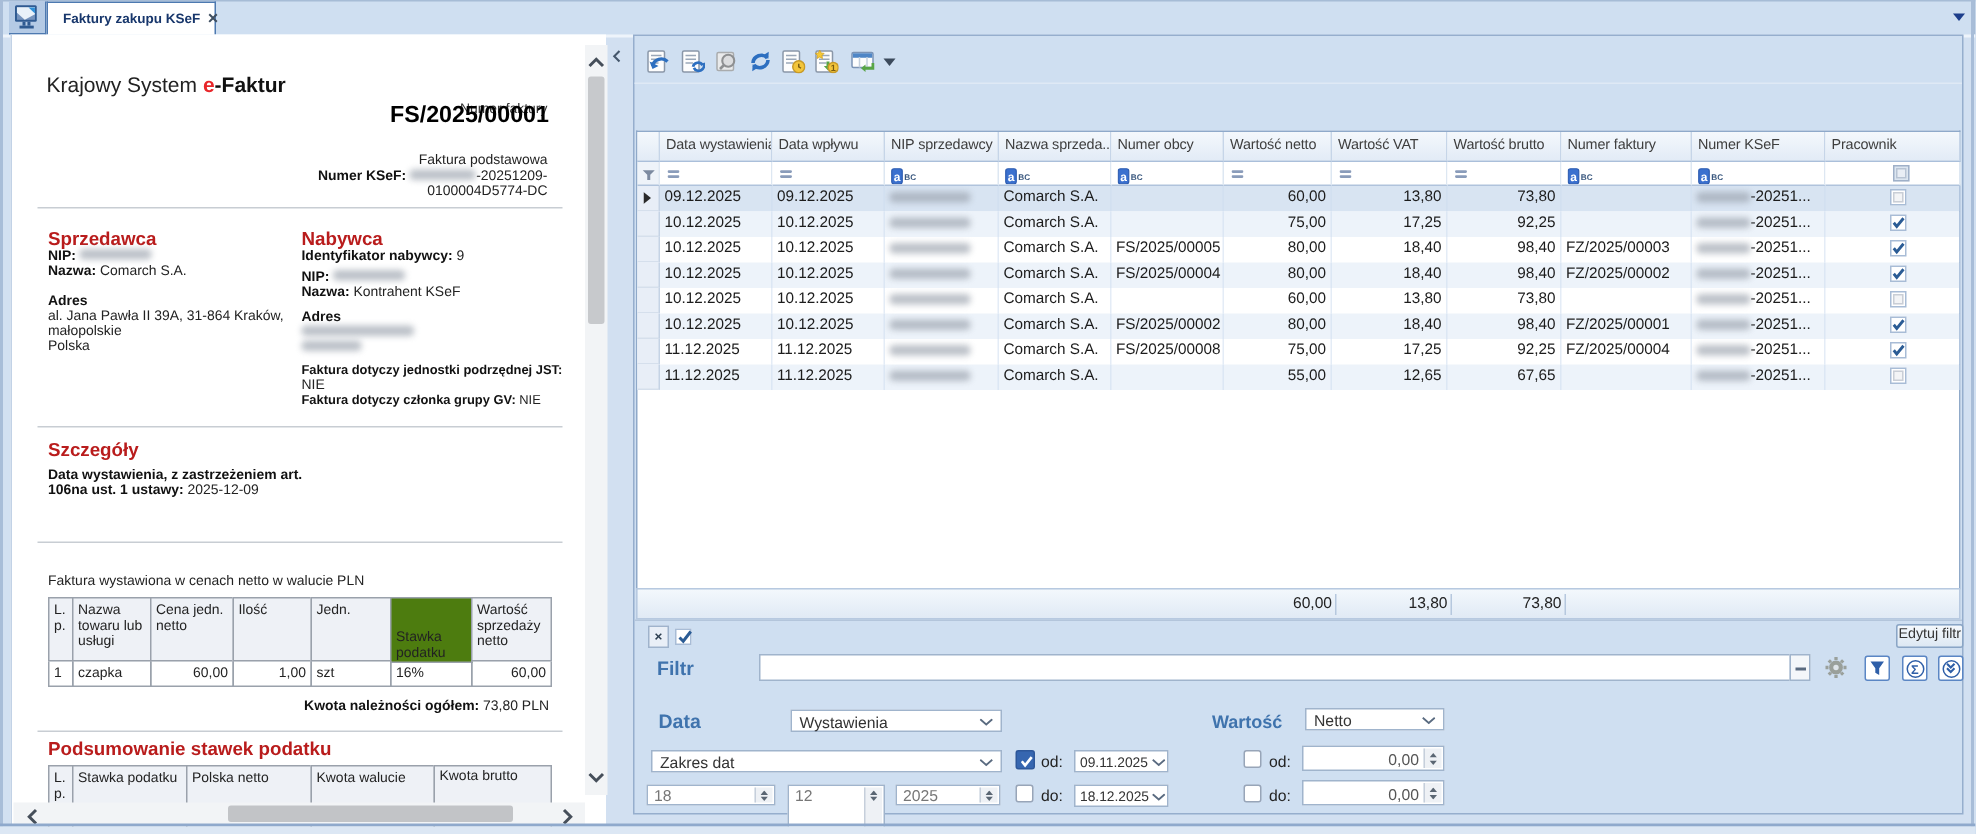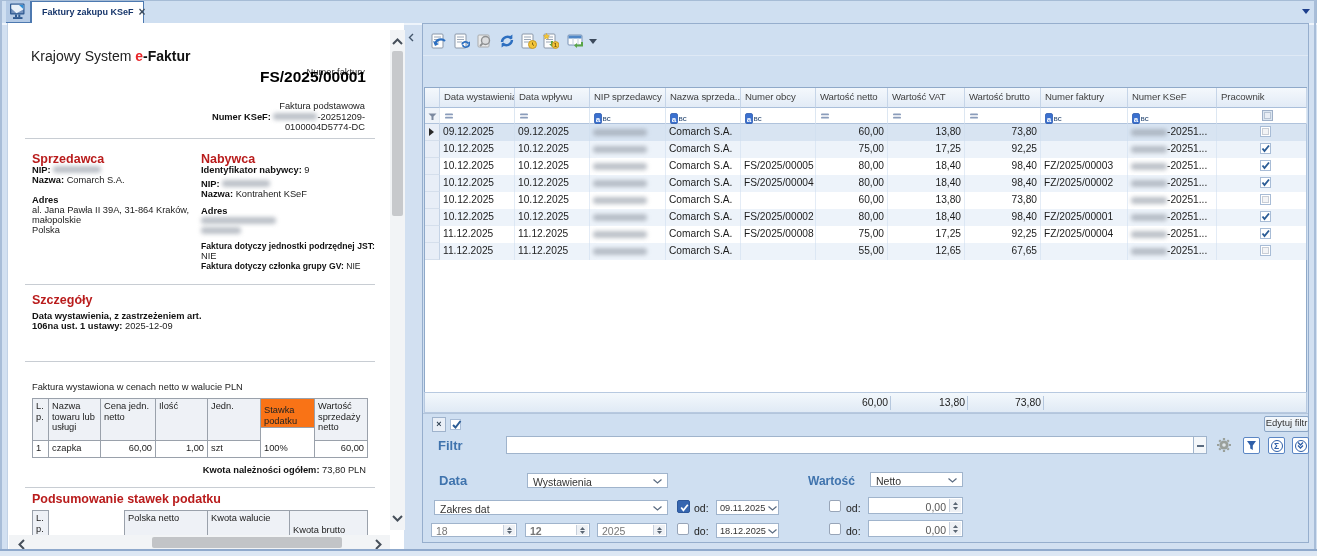--- a/index.html
+++ b/index.html
@@ -95,41 +95,42 @@
   <div class="rule" style="top:338px;"></div>
   <div class="abs h1" style="left:24px;top:337px;margin-top:44px;">Pozycje</div>
   <div class="abs t" style="left:24px;top:359px;">Faktura wystawiona w cenach netto w walucie PLN</div>
   <div class="abs" id="tab1" style="left:24px;top:375px;">
       <div style="position:relative;width:336px;height:60px;font-size:9.3px;color:#222;">
         <div style="position:absolute;left:0px;top:0;width:17px;height:43px;background:#eef1f6;border:1px solid #9aa1ab;padding:2px 3px;line-height:10.5px;overflow:hidden;">L.<br>p.</div>
         <div style="position:absolute;left:16px;top:0;width:53px;height:43px;background:#eef1f6;border:1px solid #9aa1ab;padding:2px 3px;line-height:10.5px;overflow:hidden;">Nazwa<br>towaru lub<br>usługi</div>
         <div style="position:absolute;left:68px;top:0;width:56px;height:43px;background:#eef1f6;border:1px solid #9aa1ab;padding:2px 3px;line-height:10.5px;overflow:hidden;">Cena jedn.<br>netto</div>
         <div style="position:absolute;left:123px;top:0;width:53px;height:43px;background:#eef1f6;border:1px solid #9aa1ab;padding:2px 3px;line-height:10.5px;overflow:hidden;">Ilość</div>
         <div style="position:absolute;left:175px;top:0;width:54px;height:43px;background:#eef1f6;border:1px solid #9aa1ab;padding:2px 3px;line-height:10.5px;overflow:hidden;">Jedn.</div>
-        <div style="position:absolute;left:228px;top:0;width:55px;height:30px;background:#f97316;border:1px solid #9aa1ab;padding:6px 3px;line-height:10.5px;overflow:hidden;">Stawka<br>podatku</div>
+        <div style="position:absolute;left:228px;top:0;width:55px;height:44px;background:#4d7c0f;border:1px solid #9aa1ab;padding:20px 3px;line-height:10.5px;overflow:hidden;">Stawka<br>podatku</div>
         <div style="position:absolute;left:282px;top:0;width:54px;height:43px;background:#eef1f6;border:1px solid #9aa1ab;padding:2px 3px;line-height:10.5px;overflow:hidden;">Wartość<br>sprzedaży<br>netto</div>
         <div style="position:absolute;left:0px;top:43px;width:17px;height:17px;border:1px solid #9aa1ab;border-top:none;padding:2px 3px;text-align:left;overflow:hidden;">1</div>
         <div style="position:absolute;left:16px;top:43px;width:53px;height:17px;border:1px solid #9aa1ab;border-top:none;padding:2px 3px;text-align:left;overflow:hidden;">czapka</div>
         <div style="position:absolute;left:68px;top:43px;width:56px;height:17px;border:1px solid #9aa1ab;border-top:none;padding:2px 3px;text-align:right;overflow:hidden;">60,00</div>
         <div style="position:absolute;left:123px;top:43px;width:53px;height:17px;border:1px solid #9aa1ab;border-top:none;padding:2px 3px;text-align:right;overflow:hidden;">1,00</div>
         <div style="position:absolute;left:175px;top:43px;width:54px;height:17px;border:1px solid #9aa1ab;border-top:none;padding:2px 3px;text-align:left;overflow:hidden;">szt</div>
-        <div style="position:absolute;left:228px;top:43px;width:55px;height:17px;border:1px solid #9aa1ab;border-top:none;padding:2px 3px;text-align:left;overflow:hidden;">100%</div>
+        <div style="position:absolute;left:228px;top:43px;width:55px;height:17px;border:1px solid #9aa1ab;border-top:none;padding:2px 3px;text-align:left;overflow:hidden;">16%</div>
         <div style="position:absolute;left:282px;top:43px;width:54px;height:17px;border:1px solid #9aa1ab;border-top:none;padding:2px 3px;text-align:right;overflow:hidden;">60,00</div>
       </div>
     </div>
 
   <div class="abs t" style="right:38px;top:442px;padding-left:32px;"><b>Kwota należności ogółem: </b>73,80 PLN</div>
   <div class="rule" style="top:464px;"></div>
   <div class="abs h1" style="left:24px;top:469px;">Podsumowanie stawek podatku</div>
   <div class="abs" id="tab2" style="left:24px;top:487px;">
       <div style="position:relative;width:336px;height:45px;font-size:9.3px;color:#222;">
         <div style="position:absolute;left:0px;top:0;width:17px;height:45px;background:#eef1f6;border:1px solid #9aa1ab;padding:2px 3px;line-height:10.5px;overflow:hidden;">L.<br>p.</div>
+        <div style="position:absolute;left:16px;top:0;width:77px;height:45px;background:#eef1f6;border:1px solid #9aa1ab;padding:2px 3px;line-height:10.5px;overflow:hidden;">Stawka podatku</div>
         <div style="position:absolute;left:92px;top:0;width:84px;height:45px;background:#eef1f6;border:1px solid #9aa1ab;padding:2px 3px;line-height:10.5px;overflow:hidden;">Polska netto</div>
         <div style="position:absolute;left:175px;top:0;width:83px;height:45px;background:#eef1f6;border:1px solid #9aa1ab;padding:2px 3px;line-height:10.5px;overflow:hidden;">Kwota walucie</div>
-        <div style="position:absolute;left:257px;top:0;width:79px;height:45px;background:#eef1f6;border:1px solid #9aa1ab;padding:14px 3px;line-height:10.5px;overflow:hidden;">Kwota brutto</div>
+        <div style="position:absolute;left:257px;top:0;width:79px;height:45px;background:#eef1f6;border:1px solid #9aa1ab;padding:1px 3px;line-height:10.5px;overflow:hidden;">Kwota brutto</div>
       </div>
     </div>
 
   <div id="vsb">
     <svg class="abs" style="left:2px;top:8px;" width="11" height="7" viewBox="0 0 11 7">
         <path d="M1 6 L5.5 1.5 L10 6" stroke="#464f5a" stroke-width="2" fill="none"></path>
       </svg>
     <div class="th"></div>
     <svg class="abs" style="left:2px;top:485px;" width="11" height="7" viewBox="0 0 11 7">
         <path d="M1 1 L5.5 5.5 L10 1" stroke="#464f5a" stroke-width="2" fill="none"></path>
@@ -585,21 +586,21 @@
         <div style="position:absolute;left:4px;top:1px;font-size:10.5px;color:#777;">18</div>
         <div class="spin">
           <svg width="5" height="3" style="position:absolute;left:3px;top:1.5px;">
             <path d="M0 3 L2.5 0 L5 3 Z" fill="#5a6673"></path>
           </svg>
           <svg width="5" height="3" style="position:absolute;left:3px;top:6px;">
             <path d="M0 0 L2.5 3 L5 0 Z" fill="#5a6673"></path>
           </svg>
         </div>
       </div>
-      <div class="inp" style="left:102px;top:89px;width:65px;height:14px;font-weight:bold;">
+      <div class="inp" style="left:102px;top:89px;width:65px;height:32px;">
         <div style="position:absolute;left:4px;top:1px;font-size:10.5px;color:#777;">12</div>
         <div class="spin">
           <svg width="5" height="3" style="position:absolute;left:3px;top:1.5px;">
             <path d="M0 3 L2.5 0 L5 3 Z" fill="#5a6673"></path>
           </svg>
           <svg width="5" height="3" style="position:absolute;left:3px;top:6px;">
             <path d="M0 0 L2.5 3 L5 0 Z" fill="#5a6673"></path>
           </svg>
         </div>
       </div>

